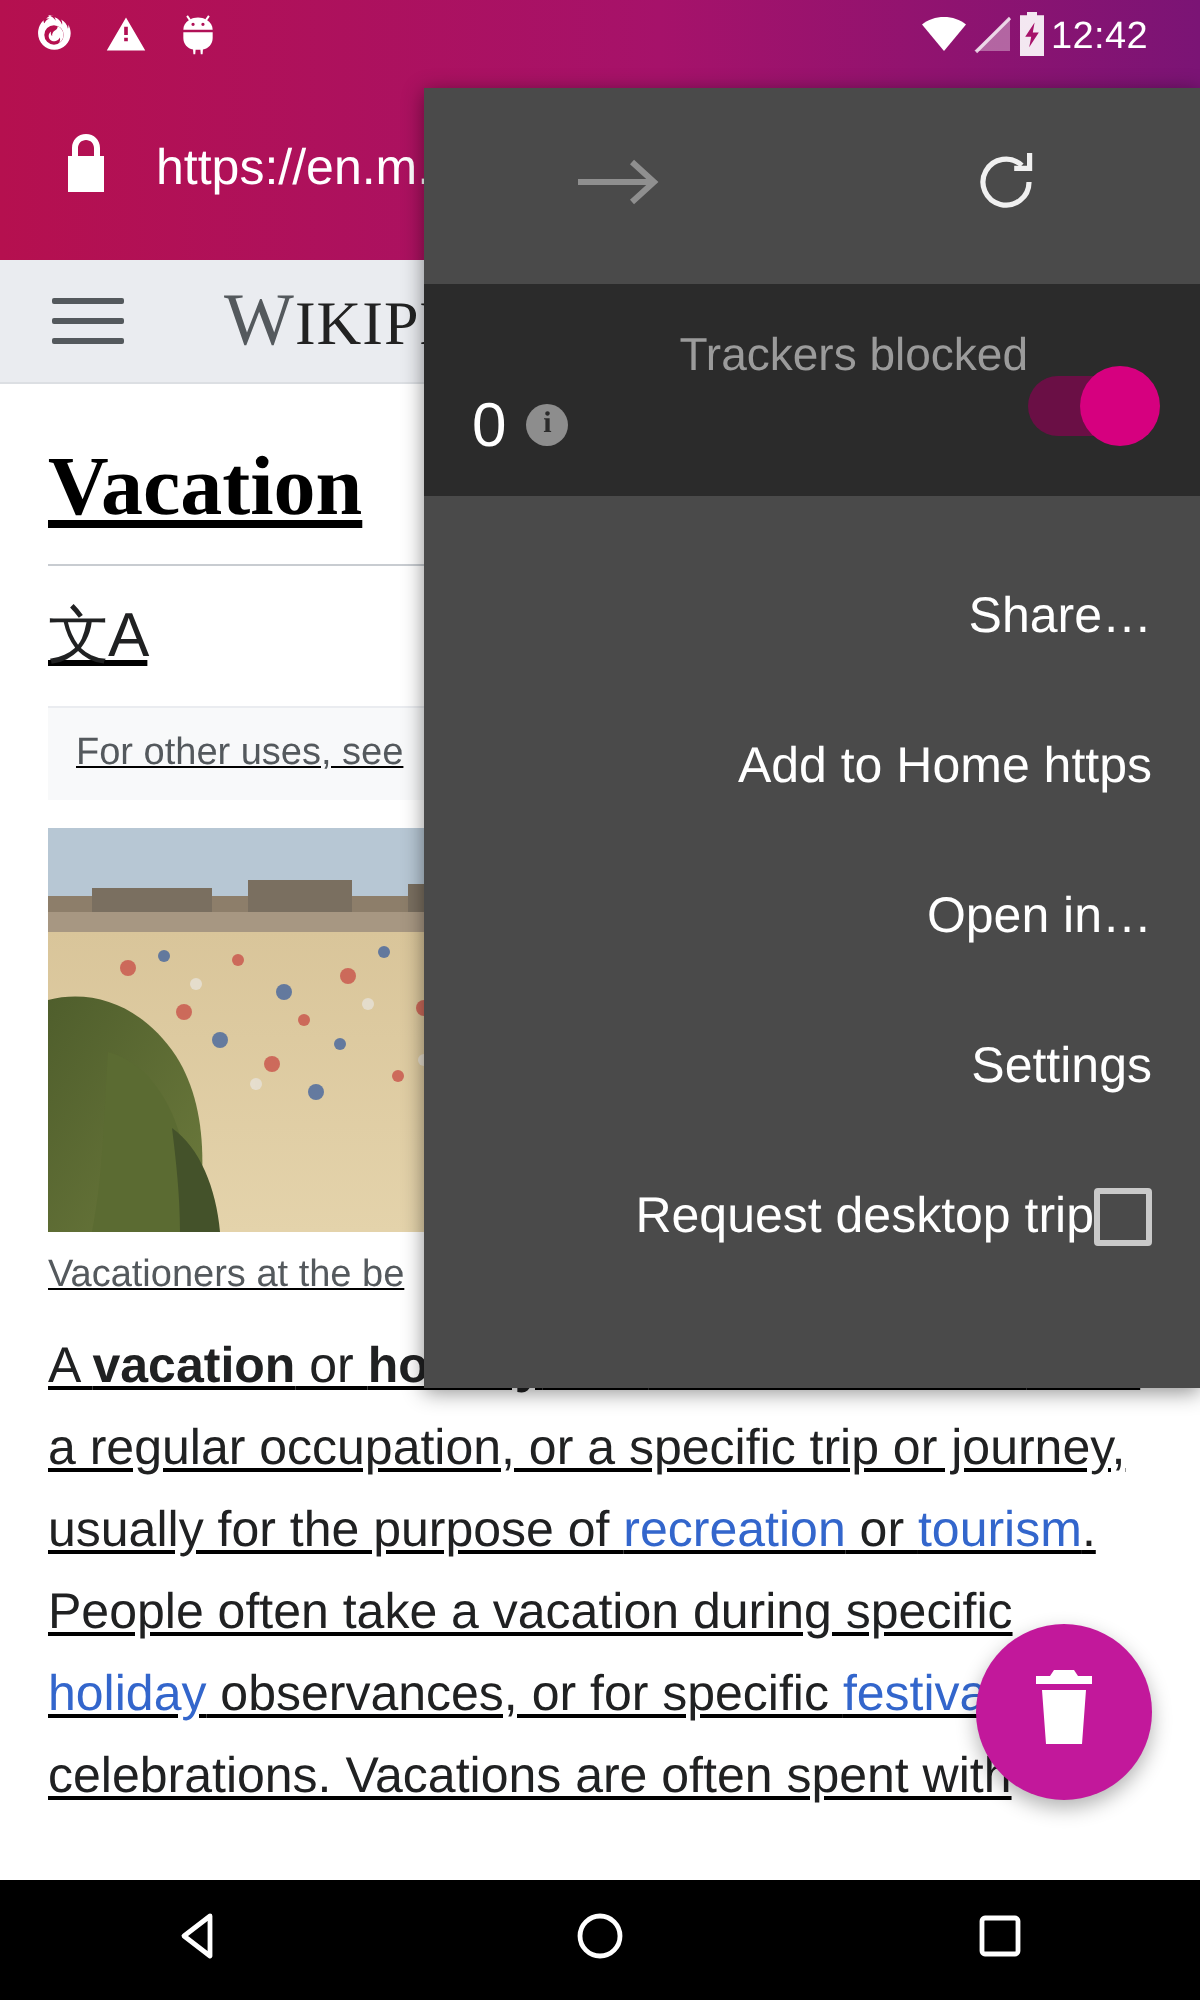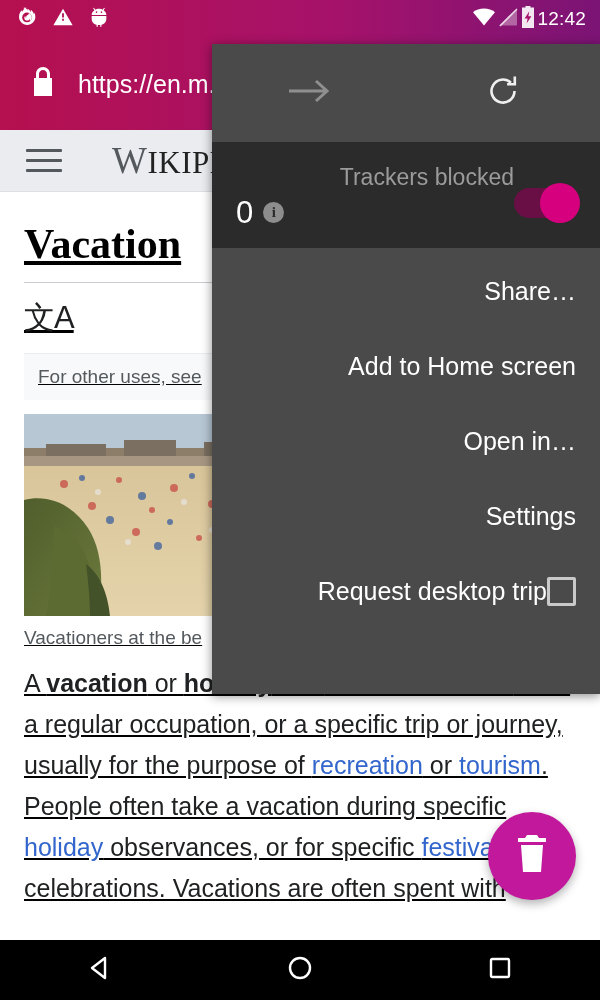--- a/index.html
+++ b/index.html
@@ -11,21 +11,21 @@
   }
   #screen { position: relative; width: 600px; height: 1000px; overflow: hidden; }
 
   
   .statusbar {
     position: absolute; top: 0; left: 0; width: 600px; height: 38px;
     background: linear-gradient(to right, #b5104f 0%, #a6126a 55%, #7b1475 100%);
     display: flex; align-items: center; z-index: 40;
   }
   .sb-left { display: flex; align-items: center; gap: 14px; padding-left: 16px; }
-  .sb-right { margin-left: auto; display: flex; align-items: center; gap: 1px; padding-right: 14px; }
+  .sb-right { margin-left: auto; display: flex; align-items: center; gap: 1px; padding-right: 26px; }
   .sb-time { color: #fff; font-size: 19px; font-weight: 500; letter-spacing: .2px; }
   .sb-ic { display: block; }
 
   
   .toolbar {
     position: absolute; top: 38px; left: 0; width: 600px; height: 92px;
     background: linear-gradient(to right, #b5104f 0%, #a6126a 55%, #7b1475 100%);
     display: flex; align-items: center; z-index: 30;
   }
   .lock { margin-left: 30px; }
@@ -87,21 +87,21 @@
     display: flex; align-items: center; justify-content: center;
   }
   .toggle {
     width: 62px; height: 30px; border-radius: 15px; background: #6a0f45;
     position: relative; margin-top: 24px; flex-shrink: 0;
   }
   .toggle i {
     position: absolute; right: -4px; top: -5px; width: 40px; height: 40px;
     border-radius: 50%; background: #d6007f; display: block;
   }
-  .menu-items { padding-top: 6px; }
+  .menu-items { padding-top: 23px; }
   .mi {
     height: 75px; display: flex; align-items: center; padding: 0 24px;
     color: #fff; font-size: 25px;
   }
   .mi span.lbl { flex: 1; white-space: nowrap; }
   .checkbox {
     width: 29px; height: 29px; border: 3px solid #c9c9c9; background: transparent;
     border-radius: 2px; flex-shrink: 0;
   }
 
@@ -293,21 +293,21 @@
       <div class="toggle">
           <i></i>
         </div>
     </div>
 
     <div class="menu-items">
       <div class="mi">
           <span class="lbl">Share…</span>
         </div>
       <div class="mi">
-          <span class="lbl">Add to Home screen</span>
+          <span class="lbl">Add to Home https</span>
         </div>
       <div class="mi">
           <span class="lbl">Open in…</span>
         </div>
       <div class="mi">
           <span class="lbl">Settings</span>
         </div>
       <div class="mi">
         <span class="lbl">Request desktop trip</span>
         <span class="checkbox"></span>

